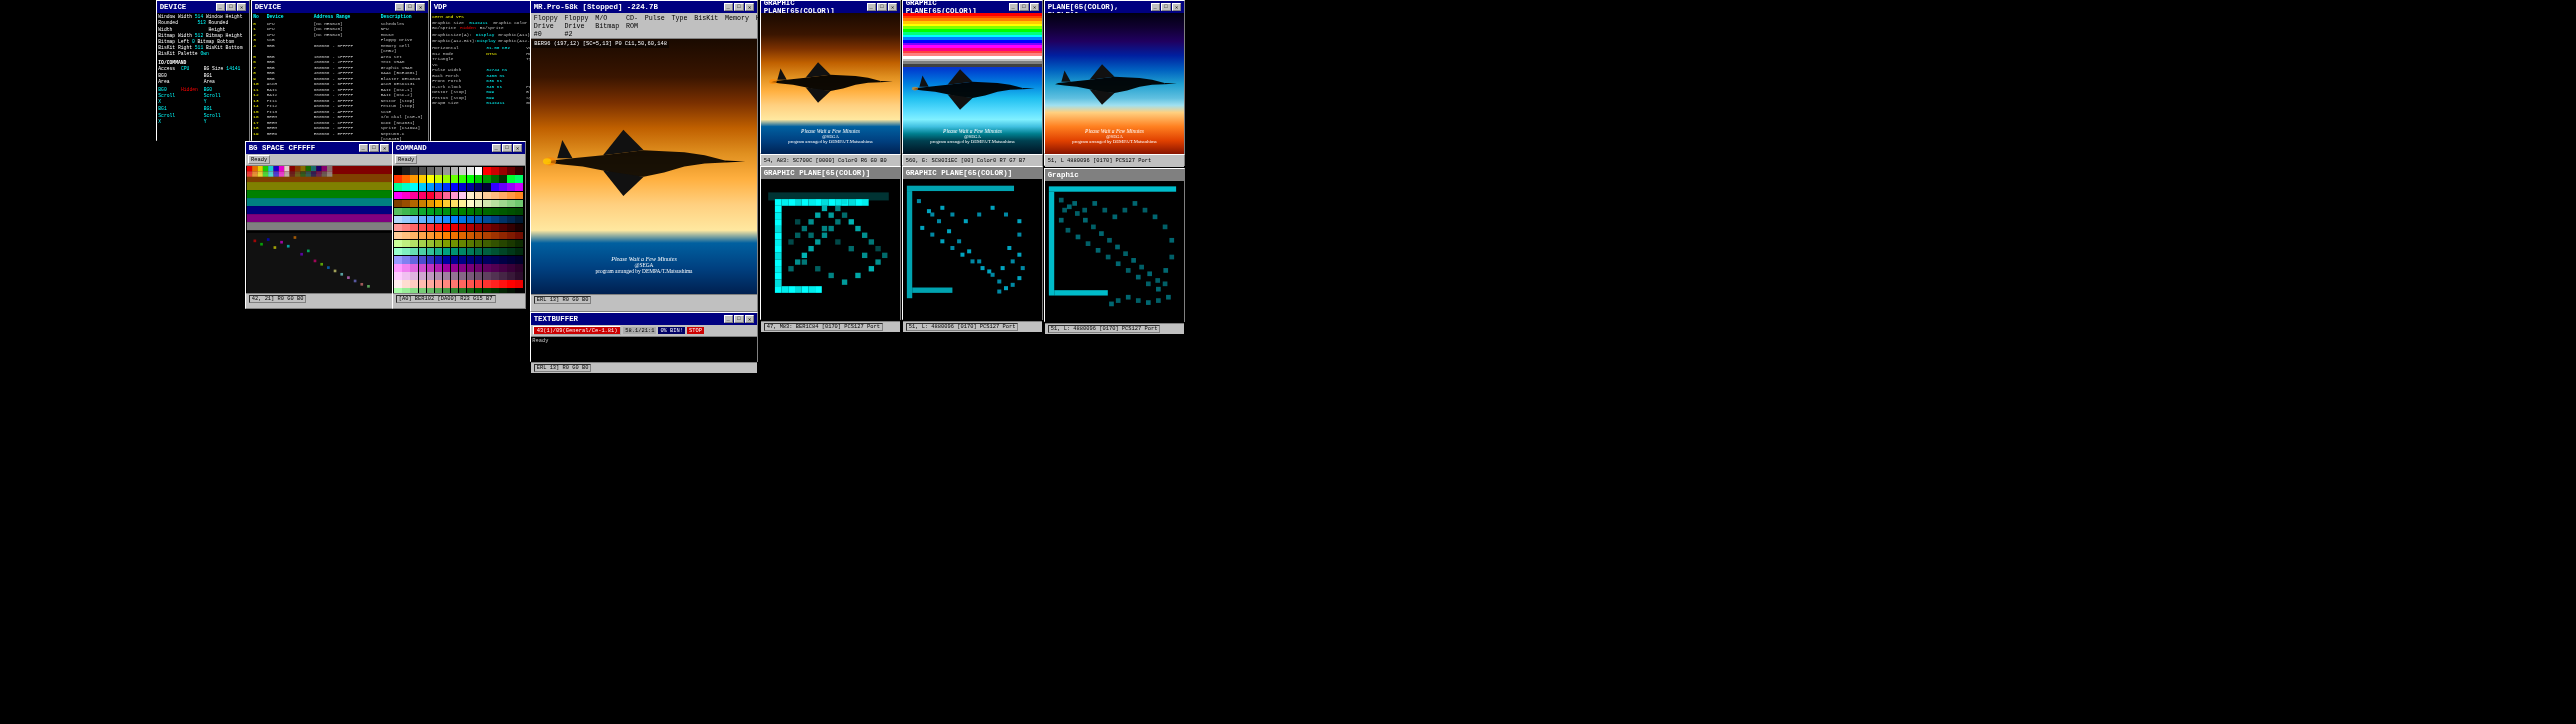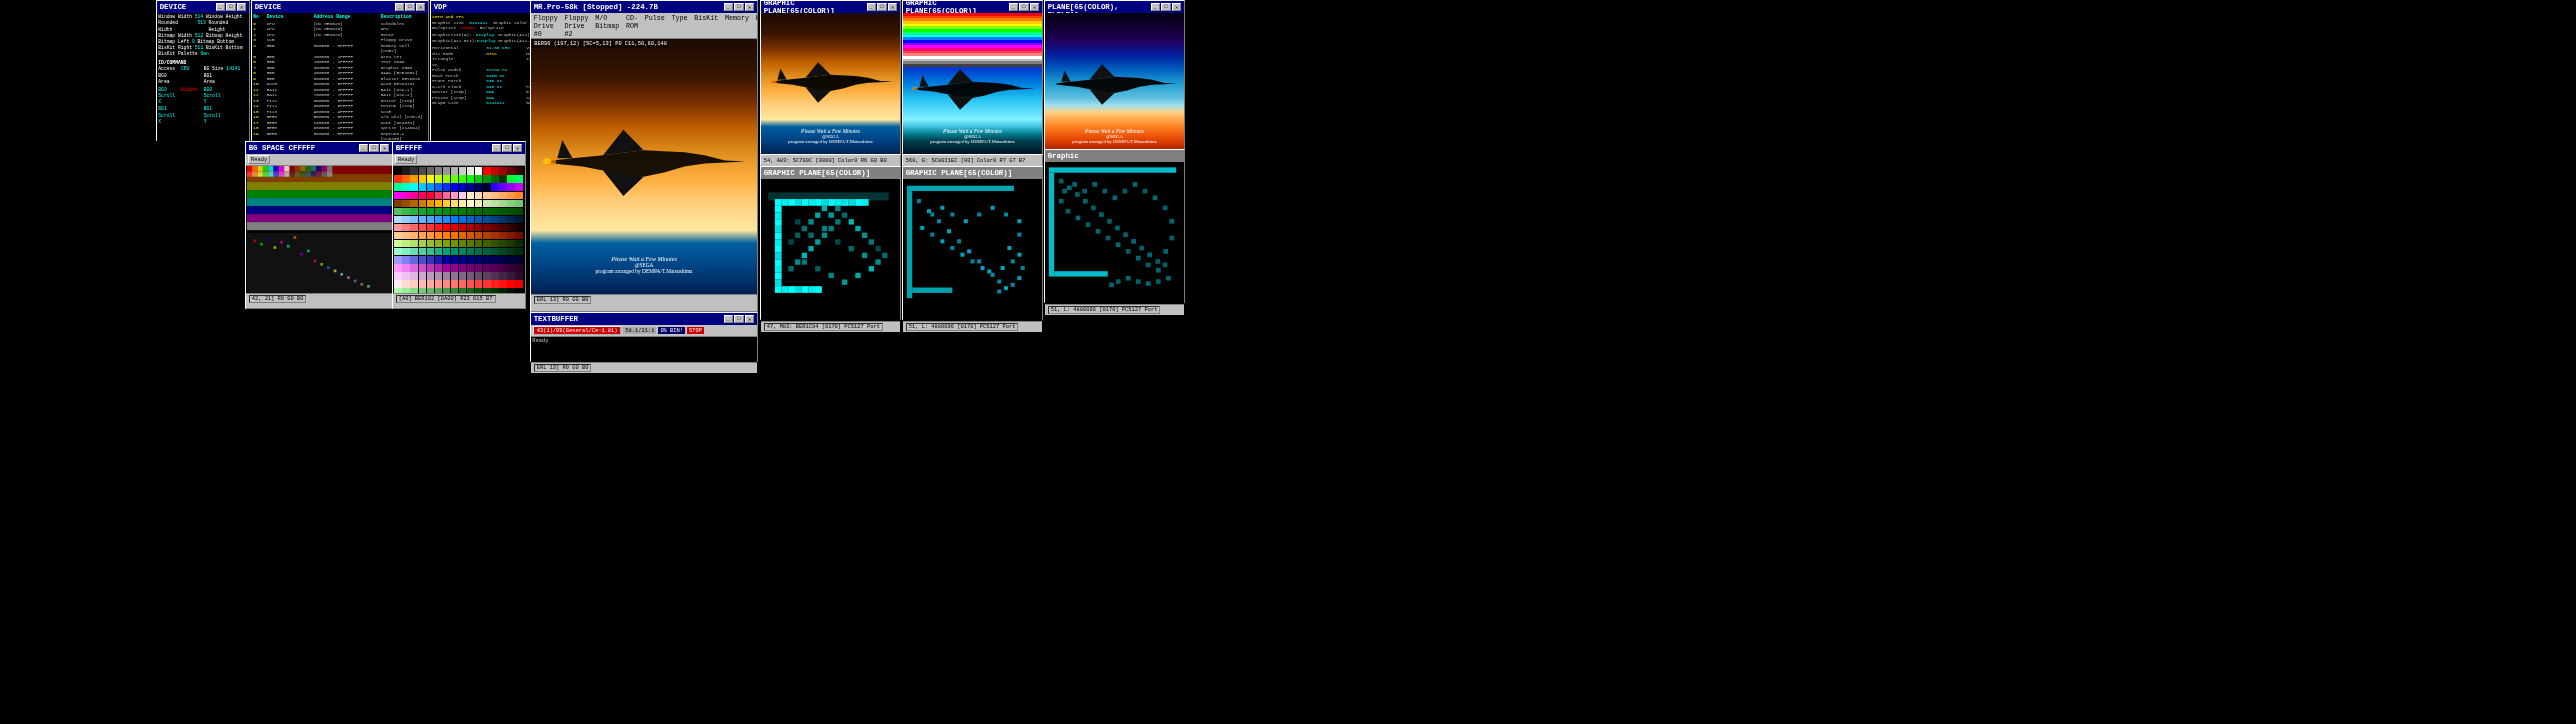--- a/index.html
+++ b/index.html
@@ -673,21 +673,21 @@
       </svg>
     </div>
   </div>
   <div class="win-statusbar">
     <span class="status-segment">42, 21] R0 G0 B0</span>
   </div>
 </div>
 
 <div class="window" id="win-palette">
   <div class="win-titlebar">
-    <span>BFFFFF</span>
+    <span>COMMAND</span>
     <div class="win-titlebar-buttons">
       <div class="win-btn">_</div>
       <div class="win-btn">□</div>
       <div class="win-btn">✕</div>
     </div>
   </div>
   <div class="small-toolbar">
     <div class="toolbar-btn">Ready</div>
   </div>
   <div class="win-content content" style="height:127px;background:#000;padding:1.3px;">
@@ -1304,21 +1304,21 @@
     </div>
   </div>
 </div>
 
 <div class="window" style="left:1044px;top:154px;width:141px;height:12px;">
   <div style="background:#c0c0c0;font-size:5.4px;color:#000;padding:0.7px 2.7px;height:12px;display:flex;align-items:center;">
     <span>51, L 4880096 [0170] PCS127 Port</span>
   </div>
 </div>
 
-<div class="window" style="left:1044px;top:149px;width:141px;height:154px;">
+<div class="window" style="left:1044px;top:168px;width:141px;height:154px;">
   <div class="win-titlebar" style="background:#808080;">
     <span>Graphic</span>
   </div>
   <div style="height:142px;background:#000;position:relative;overflow:hidden;">
     <svg width="100%" height="100%" xmlns="http://www.w3.org/2000/svg" viewBox="0 0 206 212">
       <rect width="210" height="212" fill="#000"></rect>
 
       <g fill="#00cccc" opacity="0.85">
 
         <rect x="5" y="8" width="190" height="8" fill="#00ddee"></rect>

